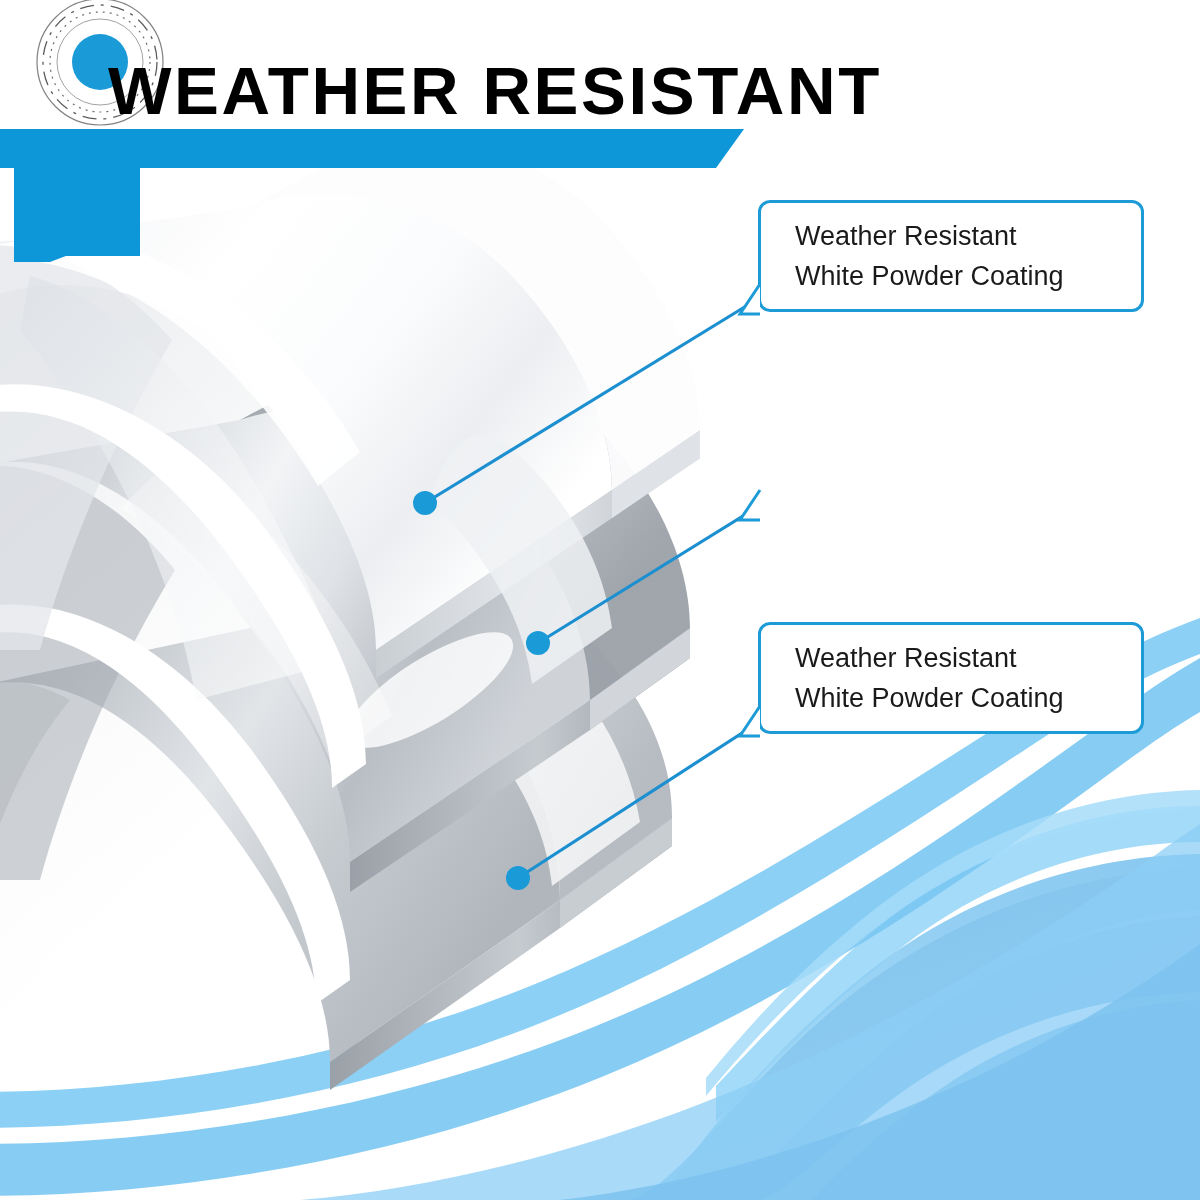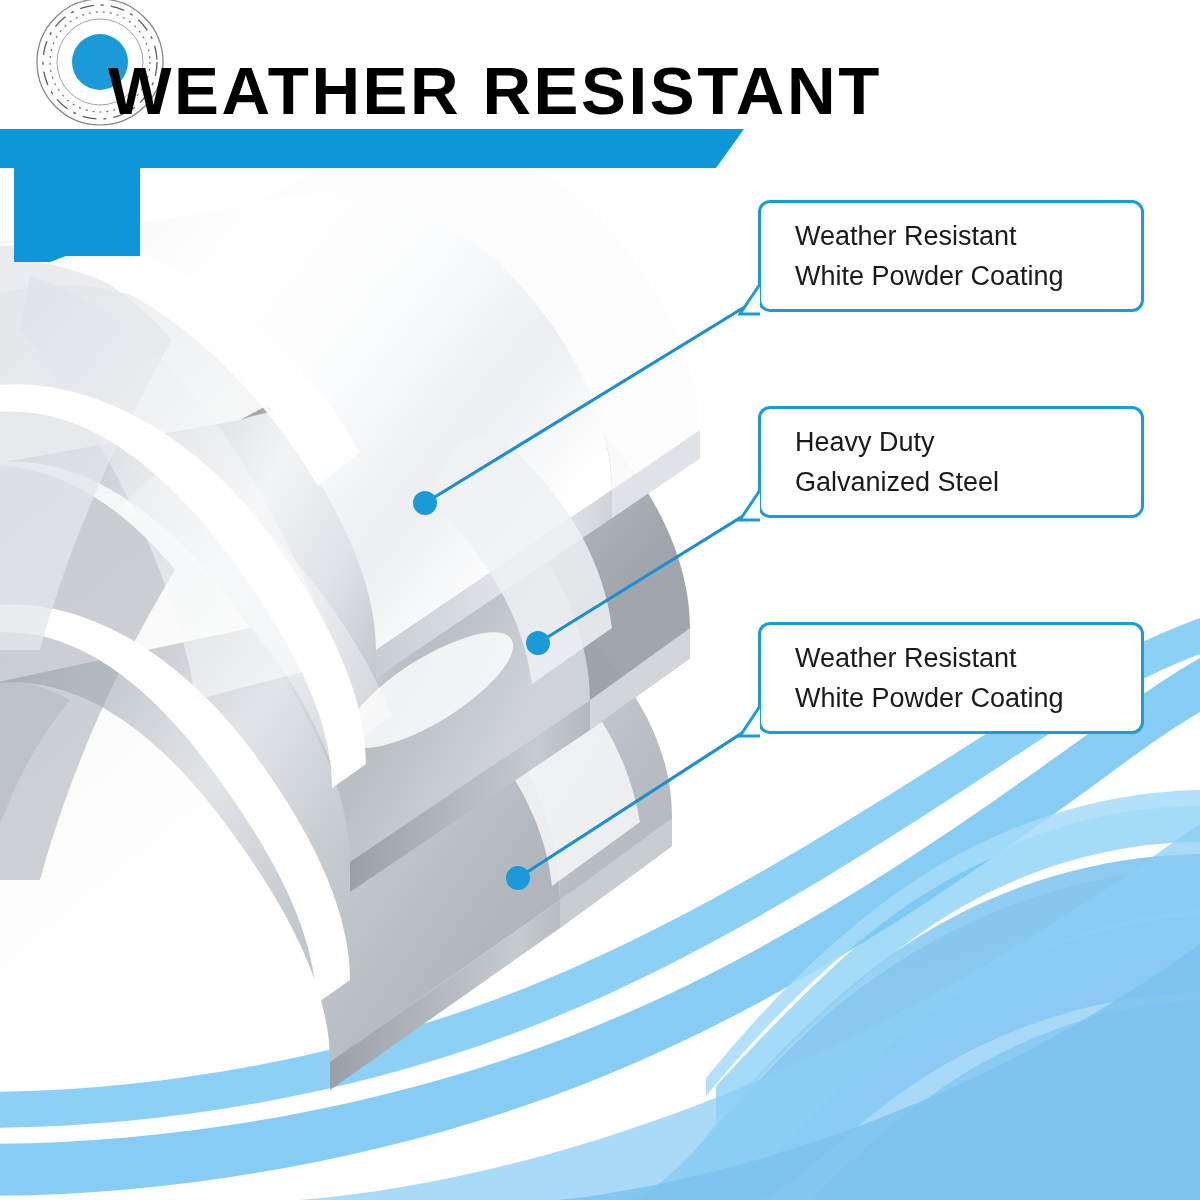--- a/index.html
+++ b/index.html
@@ -310,23 +310,19 @@
     <circle cx="518" cy="878" r="12" fill="#1b9ad8"></circle>
     <path d="M 760 708 L 742 734 L 760 734 Z" fill="#ffffff" stroke="none"></path>
     <path d="M 760 706 L 740 736 L 760 736" fill="none" stroke="#1d9bd7" stroke-width="3"></path>
   </svg>
 
   <div class="callout" id="callout-1">
     <div class="line">Weather Resistant</div>
     <div class="line">White Powder Coating</div>
   </div>
 
-  <div class="callout" id="callout-2">
-    <div class="line">Heavy Duty</div>
-    <div class="line">Galvanized Steel</div>
-  </div>
 
   <div class="callout" id="callout-3">
     <div class="line">Weather Resistant</div>
     <div class="line">White Powder Coating</div>
   </div>
 
 </div>
 
 </body></html>

